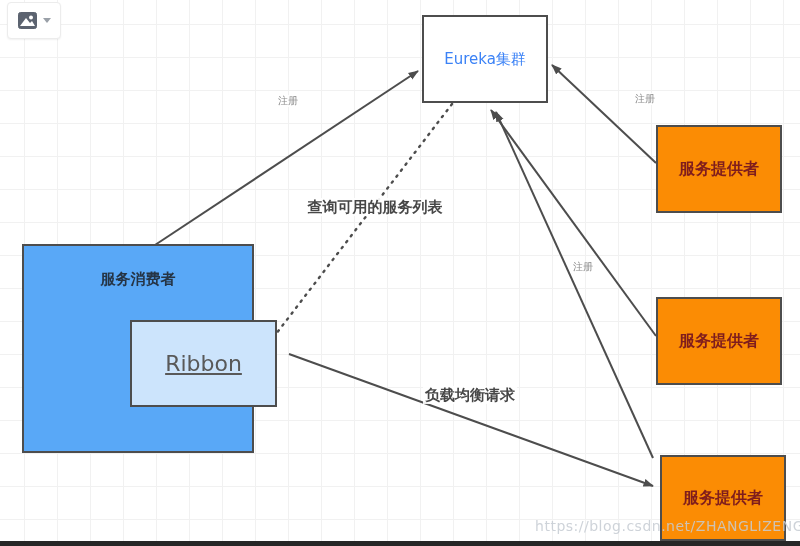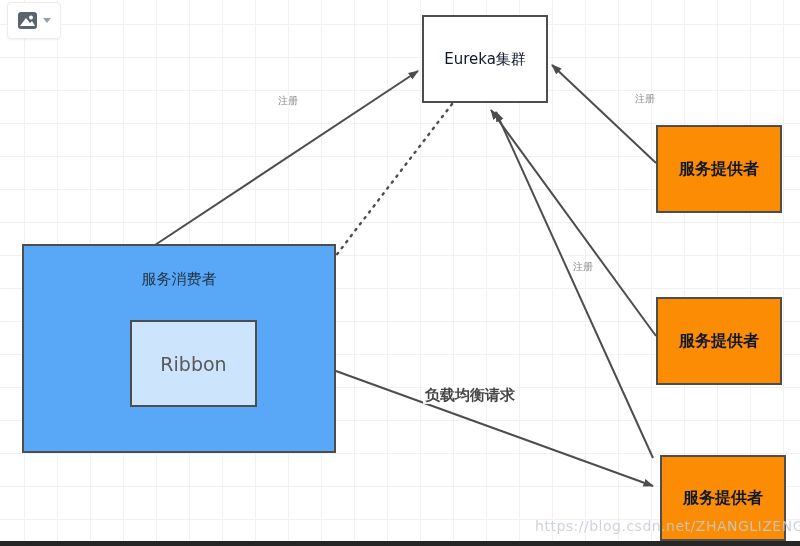--- a/index.html
+++ b/index.html
@@ -23,32 +23,32 @@
   }
   .img-tool .caret{
     width:0;height:0;border-left:4px solid transparent;border-right:4px solid transparent;
     border-top:5px solid #9aa0a8;
   }
   
   .node{
     position:absolute;display:flex;align-items:center;justify-content:center;
     border:2px solid #4d4d4d;box-sizing:border-box;text-align:center;
   }
-  .node-eureka{left:422px;top:15px;width:126px;height:88px;background:#ffffff;color:#0f172a;font-size:15px;}
-  .node-provider{background:#fb8c04;color:#0f172a;font-weight:bold;font-size:16px;}
+  .node-eureka{left:422px;top:15px;width:126px;height:88px;background:#ffffff;color:#3b82f6;font-size:15px;}
+  .node-provider{background:#fb8c04;color:#7f1d1d;font-weight:bold;font-size:16px;}
   .node-p1{left:656px;top:125px;width:126px;height:88px;}
   .node-p2{left:656px;top:297px;width:126px;height:88px;}
   .node-p3{left:660px;top:455px;width:126px;height:86px;}
   .node-consumer{
-    left:22px;top:244px;width:314px;height:209px;background:#59a8f7;
+    left:22px;top:244px;width:232px;height:209px;background:#59a8f7;
     align-items:flex-start;justify-content:center;
-    color:#253445;font-weight:normal;font-size:15px;
+    color:#253445;font-weight:bold;font-size:15px;
   }
   .node-consumer .title{margin-top:24px;}
-  .node-ribbon{left:130px;top:320px;width:127px;height:87px;background:#cce4fc;color:#595959;font-size:19px;font-weight:normal;}
+  .node-ribbon{left:130px;top:320px;width:147px;height:87px;background:#cce4fc;color:#595959;font-size:22px;font-weight:normal;text-decoration:underline;}
   
   #edges{position:absolute;left:0;top:0;width:800px;height:546px;pointer-events:none;}
   
   .edge-label{
     position:absolute;transform:translate(-50%,-50%);
     font-size:10px;color:#8c8c8c;background:rgba(255,255,255,0.9);
     padding:0 2px;white-space:nowrap;line-height:1.2;
   }
   .edge-label.strong{color:#474747;font-weight:bold;font-size:15px;}
   .lbl-reg-consumer{left:288px;top:101px;}
@@ -119,19 +119,20 @@
     <span class="title">服务消费者</span>
   </div>
 
   <div class="node node-ribbon">
     <span>Ribbon</span>
   </div>
 
   <div class="edge-label lbl-reg-consumer">注册</div>
   <div class="edge-label lbl-reg-p1">注册</div>
   <div class="edge-label lbl-reg-p2">注册</div>
+  <div class="edge-label strong lbl-query">查询可用的服务列表</div>
   <div class="edge-label strong lbl-lb">负载均衡请求</div>
 
   <div class="watermark">https://blog.csdn.net/ZHANGLIZENG</div>
 
   <div class="bottom-bar"></div>
 
 </div>
 
 </body></html>

